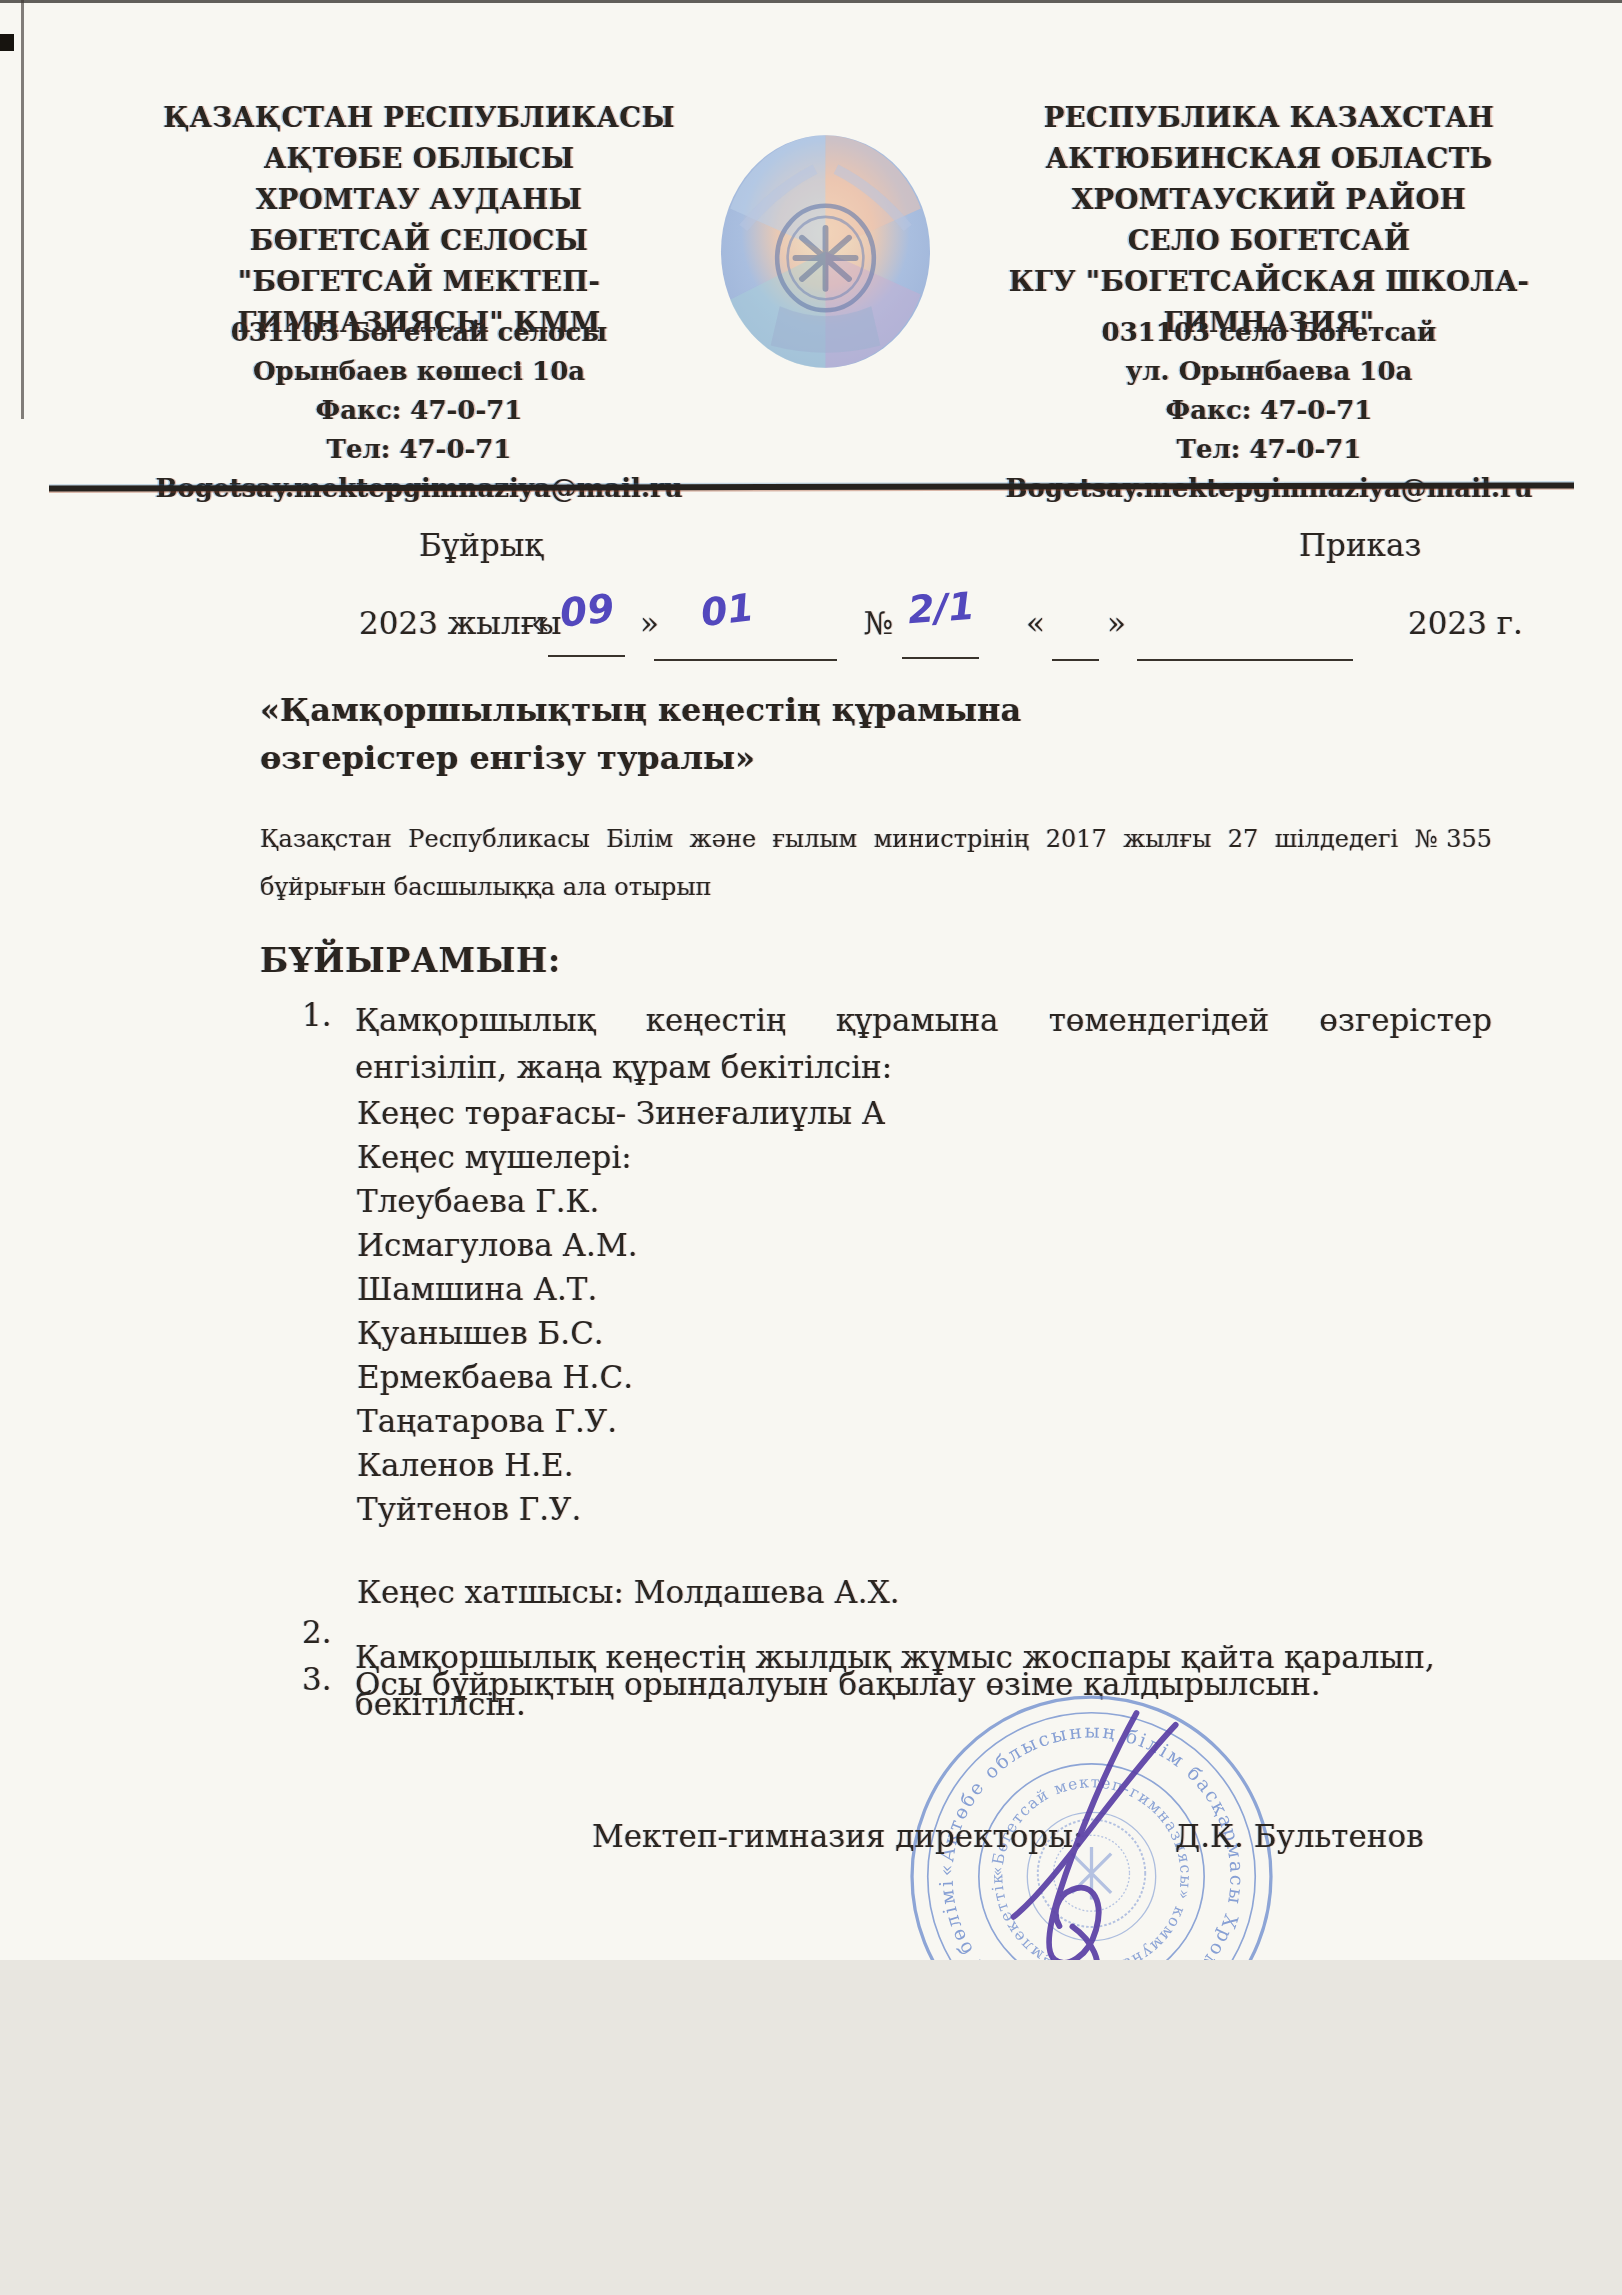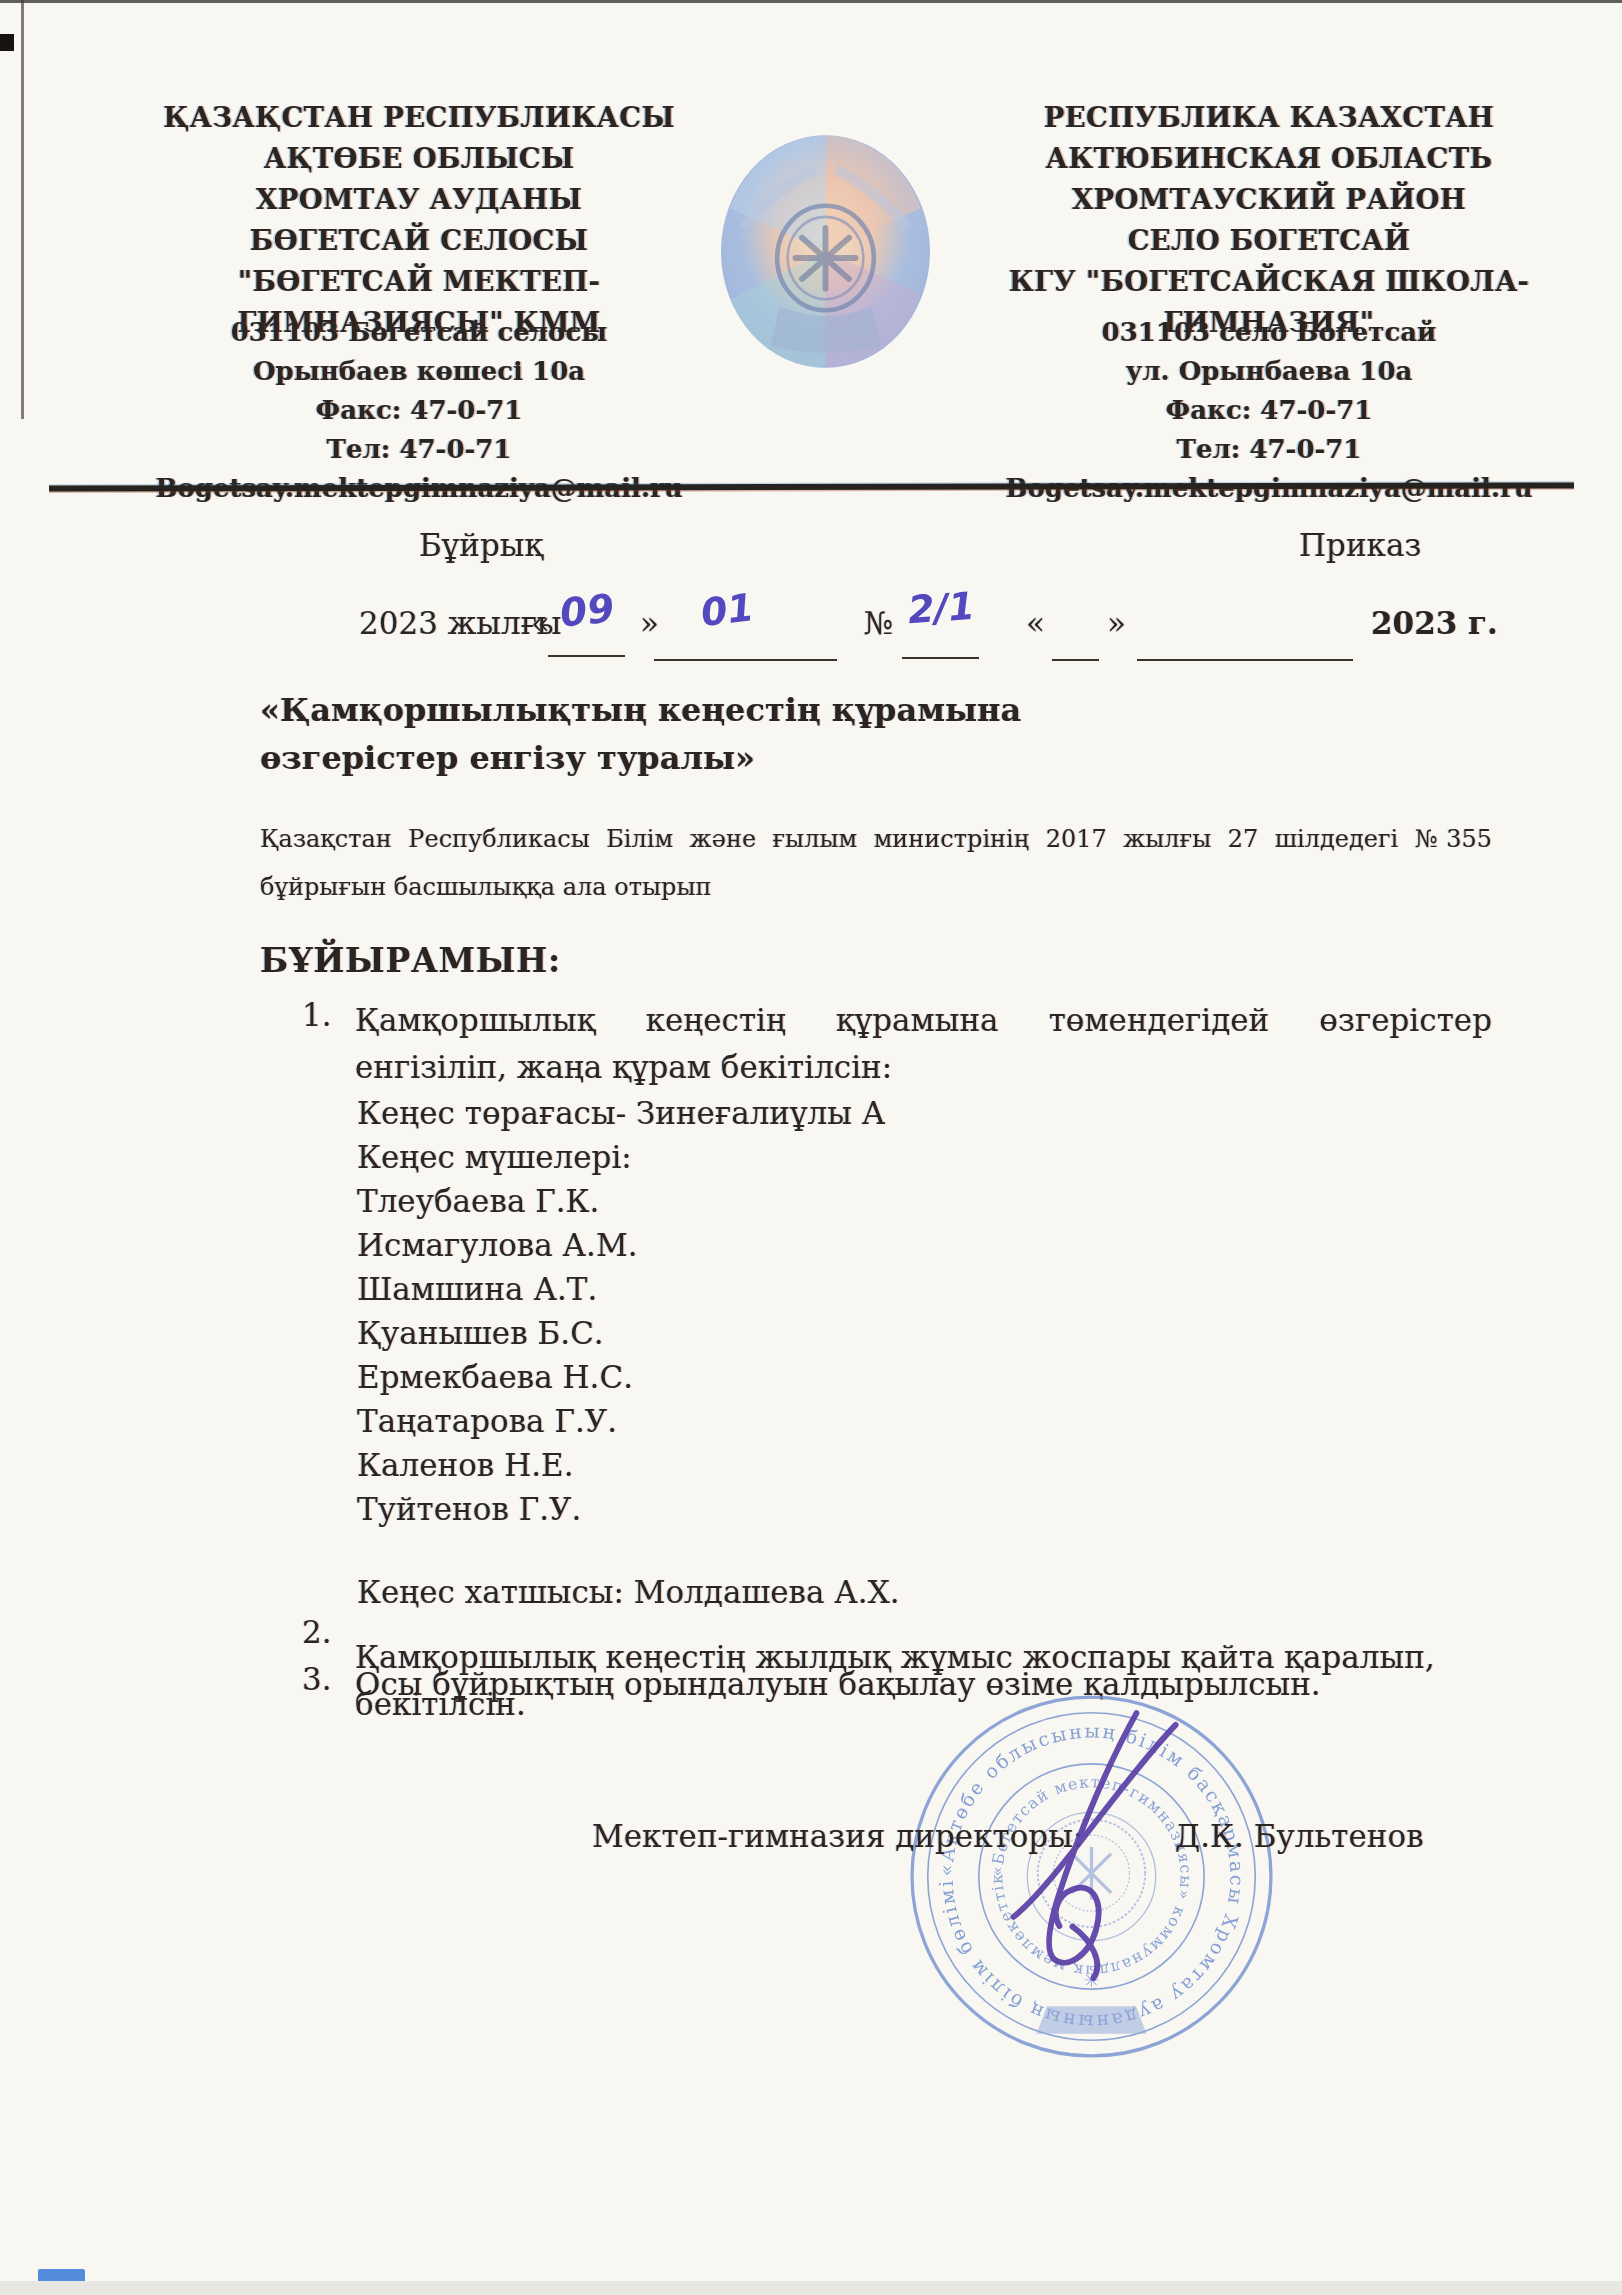--- a/index.html
+++ b/index.html
@@ -1,17 +1,17 @@
 <!DOCTYPE html>
 <html style="--paper: #f8f7f2; --ink: #2a2520; --stampBlue: #6787cc; --signaturePurple: #5a3fa5; --handInk: #5348bd;font-size:10.5px"><head>
 <meta charset="utf-8">
 <style>
   html,body{margin:0;padding:0;background:#e8e6e0;}
   .page{
-    position:relative;width:1623px;height:2281px;margin:0 auto;
+    position:relative;width:1623px;height:1960px;margin:0 auto;
     background:var(--paper,#f8f7f2);
     overflow:hidden;
     font-family:"DejaVu Serif","Liberation Serif",serif;
     color:var(--ink,#2a2520);
   }
   .abs{position:absolute;}
   
   .print{ text-shadow:1px 0 0 rgba(170,60,35,.22), -1px 0 0 rgba(20,110,185,.22); }
   .print-strong{ text-shadow:1.3px 0 0 rgba(170,55,30,.30), -1.3px 0 0 rgba(15,110,190,.30); }
 
@@ -129,21 +129,21 @@
     <div class="uline" style="left:548px;top:654px;width:77px;"></div>
     <span class="abs hand" style="left:701px;top:588px;font-size:38px;transform:rotate(-7deg);">01</span>
     <div class="uline" style="left:654px;top:658px;width:183px;"></div>
     <span class="abs print" style="left:864px;top:605px;">№</span>
     <span class="abs hand" style="left:908px;top:586px;font-size:38px;transform:rotate(-4deg);">2/1</span>
     <div class="uline" style="left:902px;top:656px;width:77px;"></div>
     <span class="abs print" style="left:1026px;top:605px;">«</span>
     <div class="uline" style="left:1052px;top:658px;width:47px;"></div>
     <span class="abs print" style="left:1107px;top:605px;">»</span>
     <div class="uline" style="left:1137px;top:658px;width:216px;"></div>
-    <span class="abs print" style="left:1371px;top:605px;font-weight:bold;">2023 г.</span>
+    <span class="abs print" style="left:1408px;top:605px;">2023 г.</span>
   </div>
 
   <div class="abs title print" style="left:260px;top:686px;">«Қамқоршылықтың кеңестің құрамына</div>
   <div class="abs title print" style="left:260px;top:734px;">өзгерістер енгізу туралы»</div>
 
   <div class="abs body-text print" style="left:260px;top:815px;width:1232px;">Қазақстан Республикасы Білім және ғылым министрінің 2017 жылғы 27 шілдедегі №355 бұйрығын басшылыққа ала отырып</div>
 
   <div class="abs center-col resolution print" style="left:260px;top:941px;">БҰЙЫРАМЫН:</div>
 
   <div class="abs item-number print" style="left:302px;top:997px;">1.</div>

